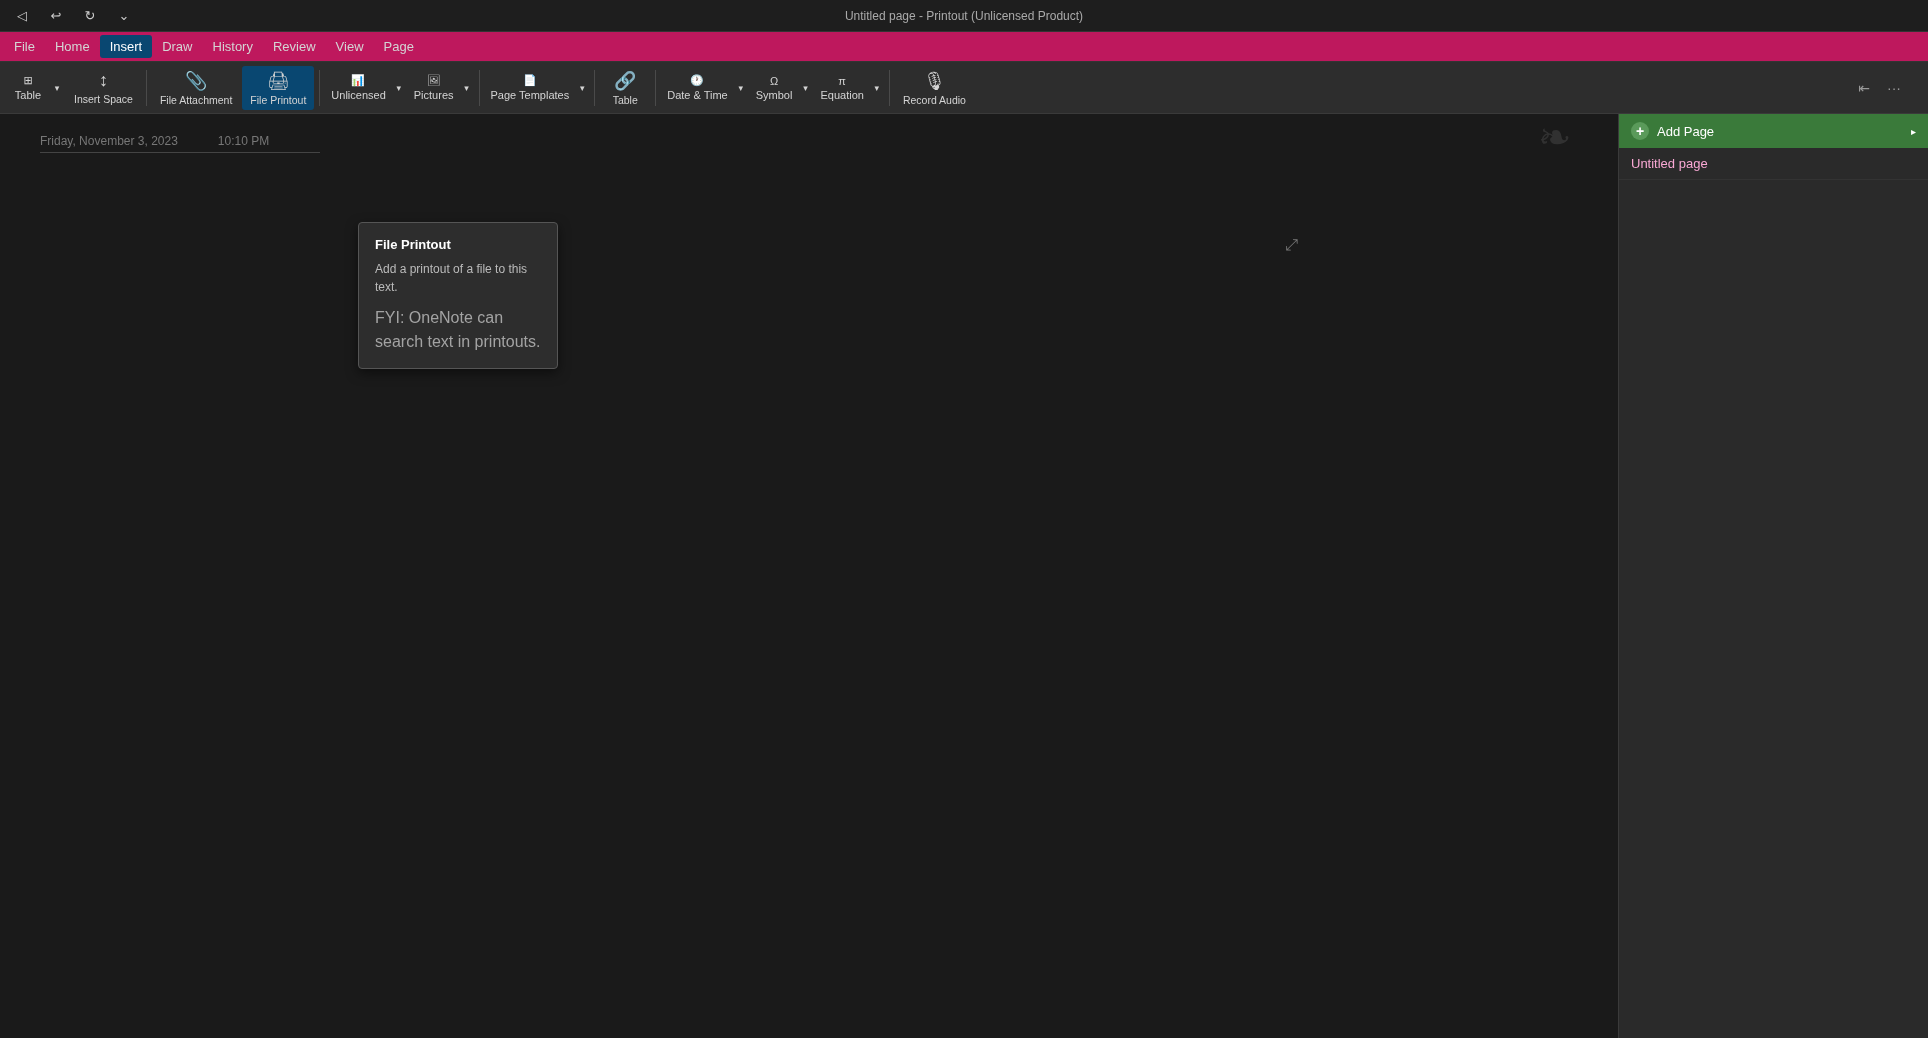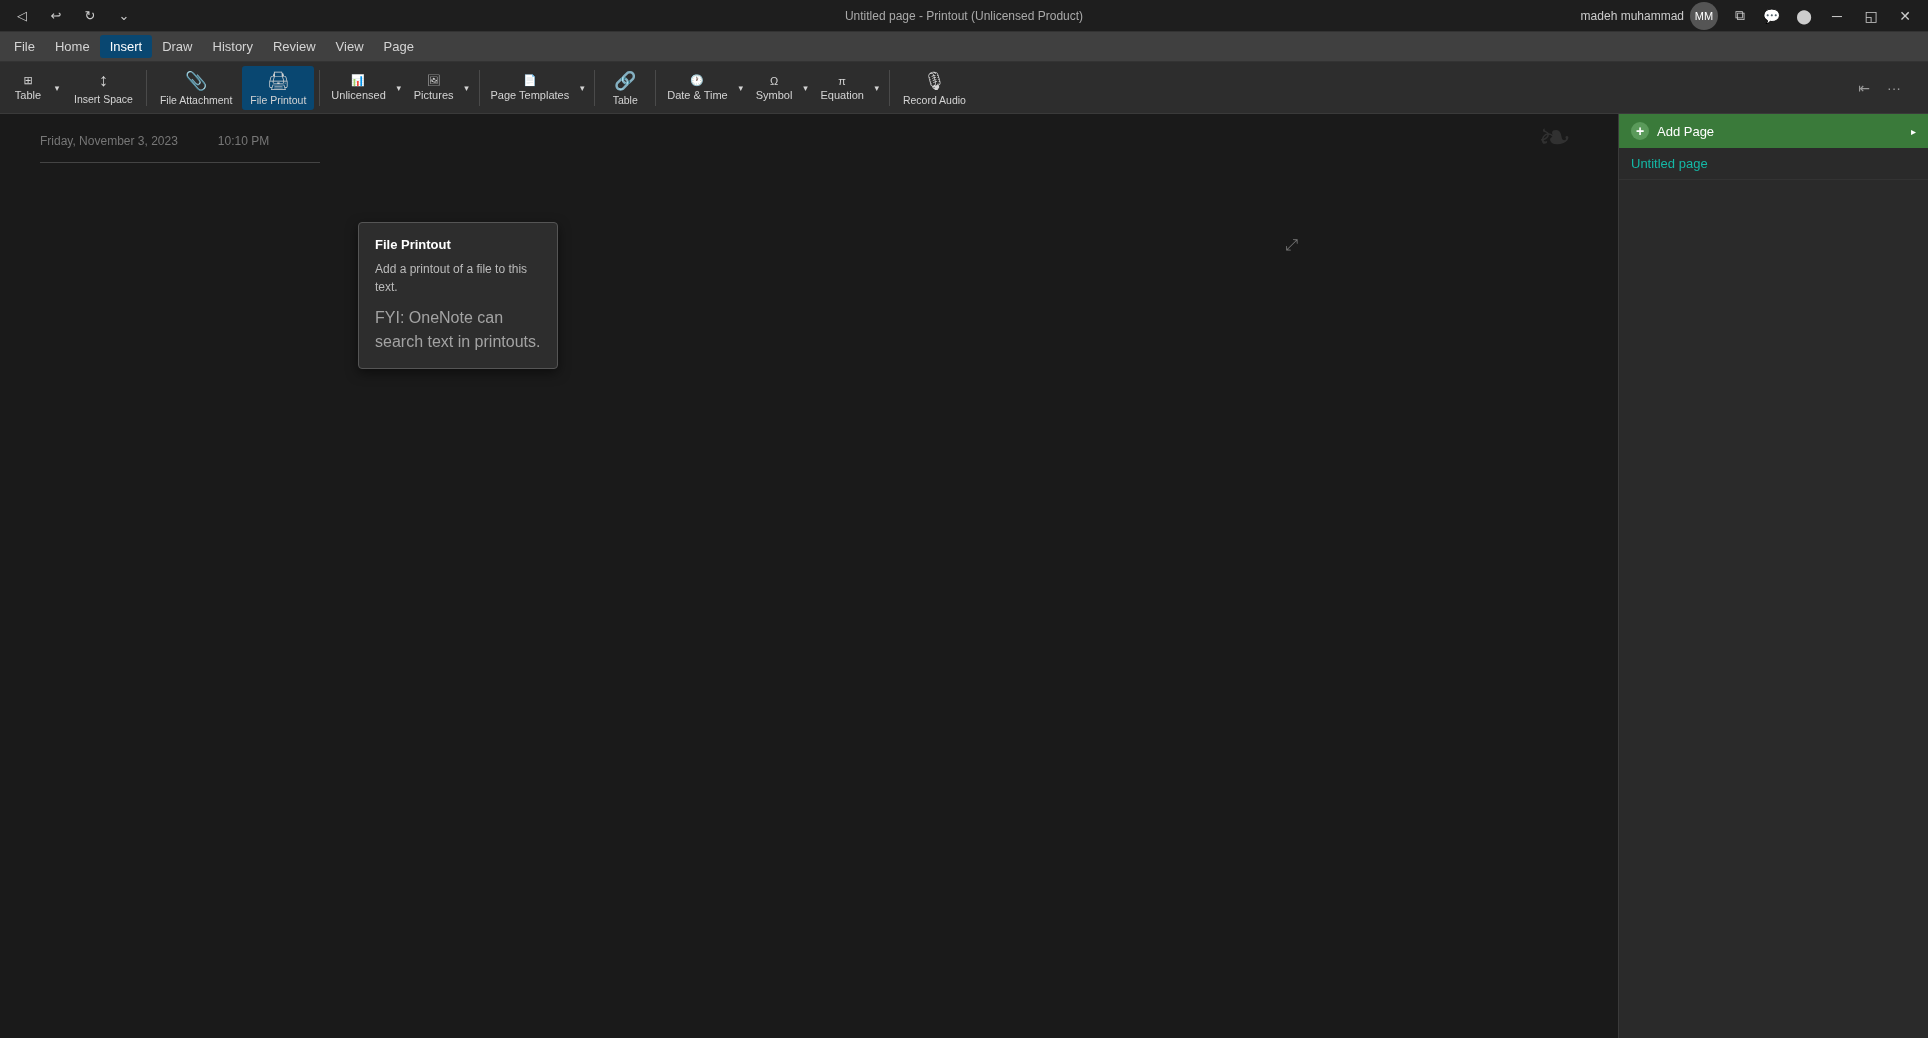--- a/index.html
+++ b/index.html
@@ -61,21 +61,21 @@
       justify-content: center;
       cursor: pointer;
       border-radius: 3px;
       font-size: 13px;
       color: #ccc;
     }
 
     
     .menubar {
       height: 30px;
-      background: #404040;
+      background: #be185d;
       display: flex;
       align-items: center;
       padding: 0 4px;
       border-bottom: 1px solid #333;
     }
     .menu-item {
       padding: 4px 10px;
       cursor: pointer;
       border-radius: 3px;
       font-size: 13px;
@@ -187,21 +187,21 @@
       flex: 1;
       background: #1a1a1a;
       padding: 20px 40px;
       position: relative;
       overflow: hidden;
     }
     .page-date {
       font-size: 12px;
       color: #777;
       border-bottom: 1px solid #444;
-      padding-bottom: 14px;
+      padding-bottom: 4px;
       display: flex;
       gap: 40px;
       width: 280px;
     }
 
     
     .right-sidebar {
       width: 310px;
       background: #2a2a2a;
       border-left: 1px solid #3a3a3a;
@@ -231,21 +231,21 @@
       font-weight: bold;
     }
     .sidebar-arrow {
       margin-left: auto;
       font-size: 10px;
     }
     .page-list-item {
       padding: 8px 12px;
       cursor: pointer;
       font-size: 13px;
-      color: #14b8a6;
+      color: #f9a8d4;
       border-bottom: 1px solid #333;
     }
 
     
     .tooltip-popup {
       position: absolute;
       top: 108px;
       left: 358px;
       background: #2d2d2d;
       border: 1px solid #555;
@@ -332,34 +332,20 @@
 <div class="titlebar">
   <div class="titlebar-left">
     <div class="nav-btn">◁</div>
     <div class="nav-btn">↩</div>
     <div class="nav-btn">↻</div>
     <div class="nav-btn">⌄</div>
   </div>
   <div class="titlebar-center">
     <span>Untitled page - Printout (Unlicensed Product)</span>
   </div>
-  <div class="titlebar-right">
-    <div class="user-info">
-      <span class="user-name">madeh muhammad</span>
-      <div class="user-avatar">MM</div>
-    </div>
-    <div class="status-icons">
-      <div class="status-icon-btn">⧉</div>
-      <div class="status-icon-btn">💬</div>
-      <div class="status-icon-btn">⬤</div>
-    </div>
-    <div class="titlebar-btn">─</div>
-    <div class="titlebar-btn">◱</div>
-    <div class="titlebar-btn close">✕</div>
-  </div>
 </div>
 
 <div class="menubar">
   <div class="menu-item">File</div>
   <div class="menu-item">Home</div>
   <div class="menu-item active">Insert</div>
   <div class="menu-item">Draw</div>
   <div class="menu-item">History</div>
   <div class="menu-item">Review</div>
   <div class="menu-item">View</div>

